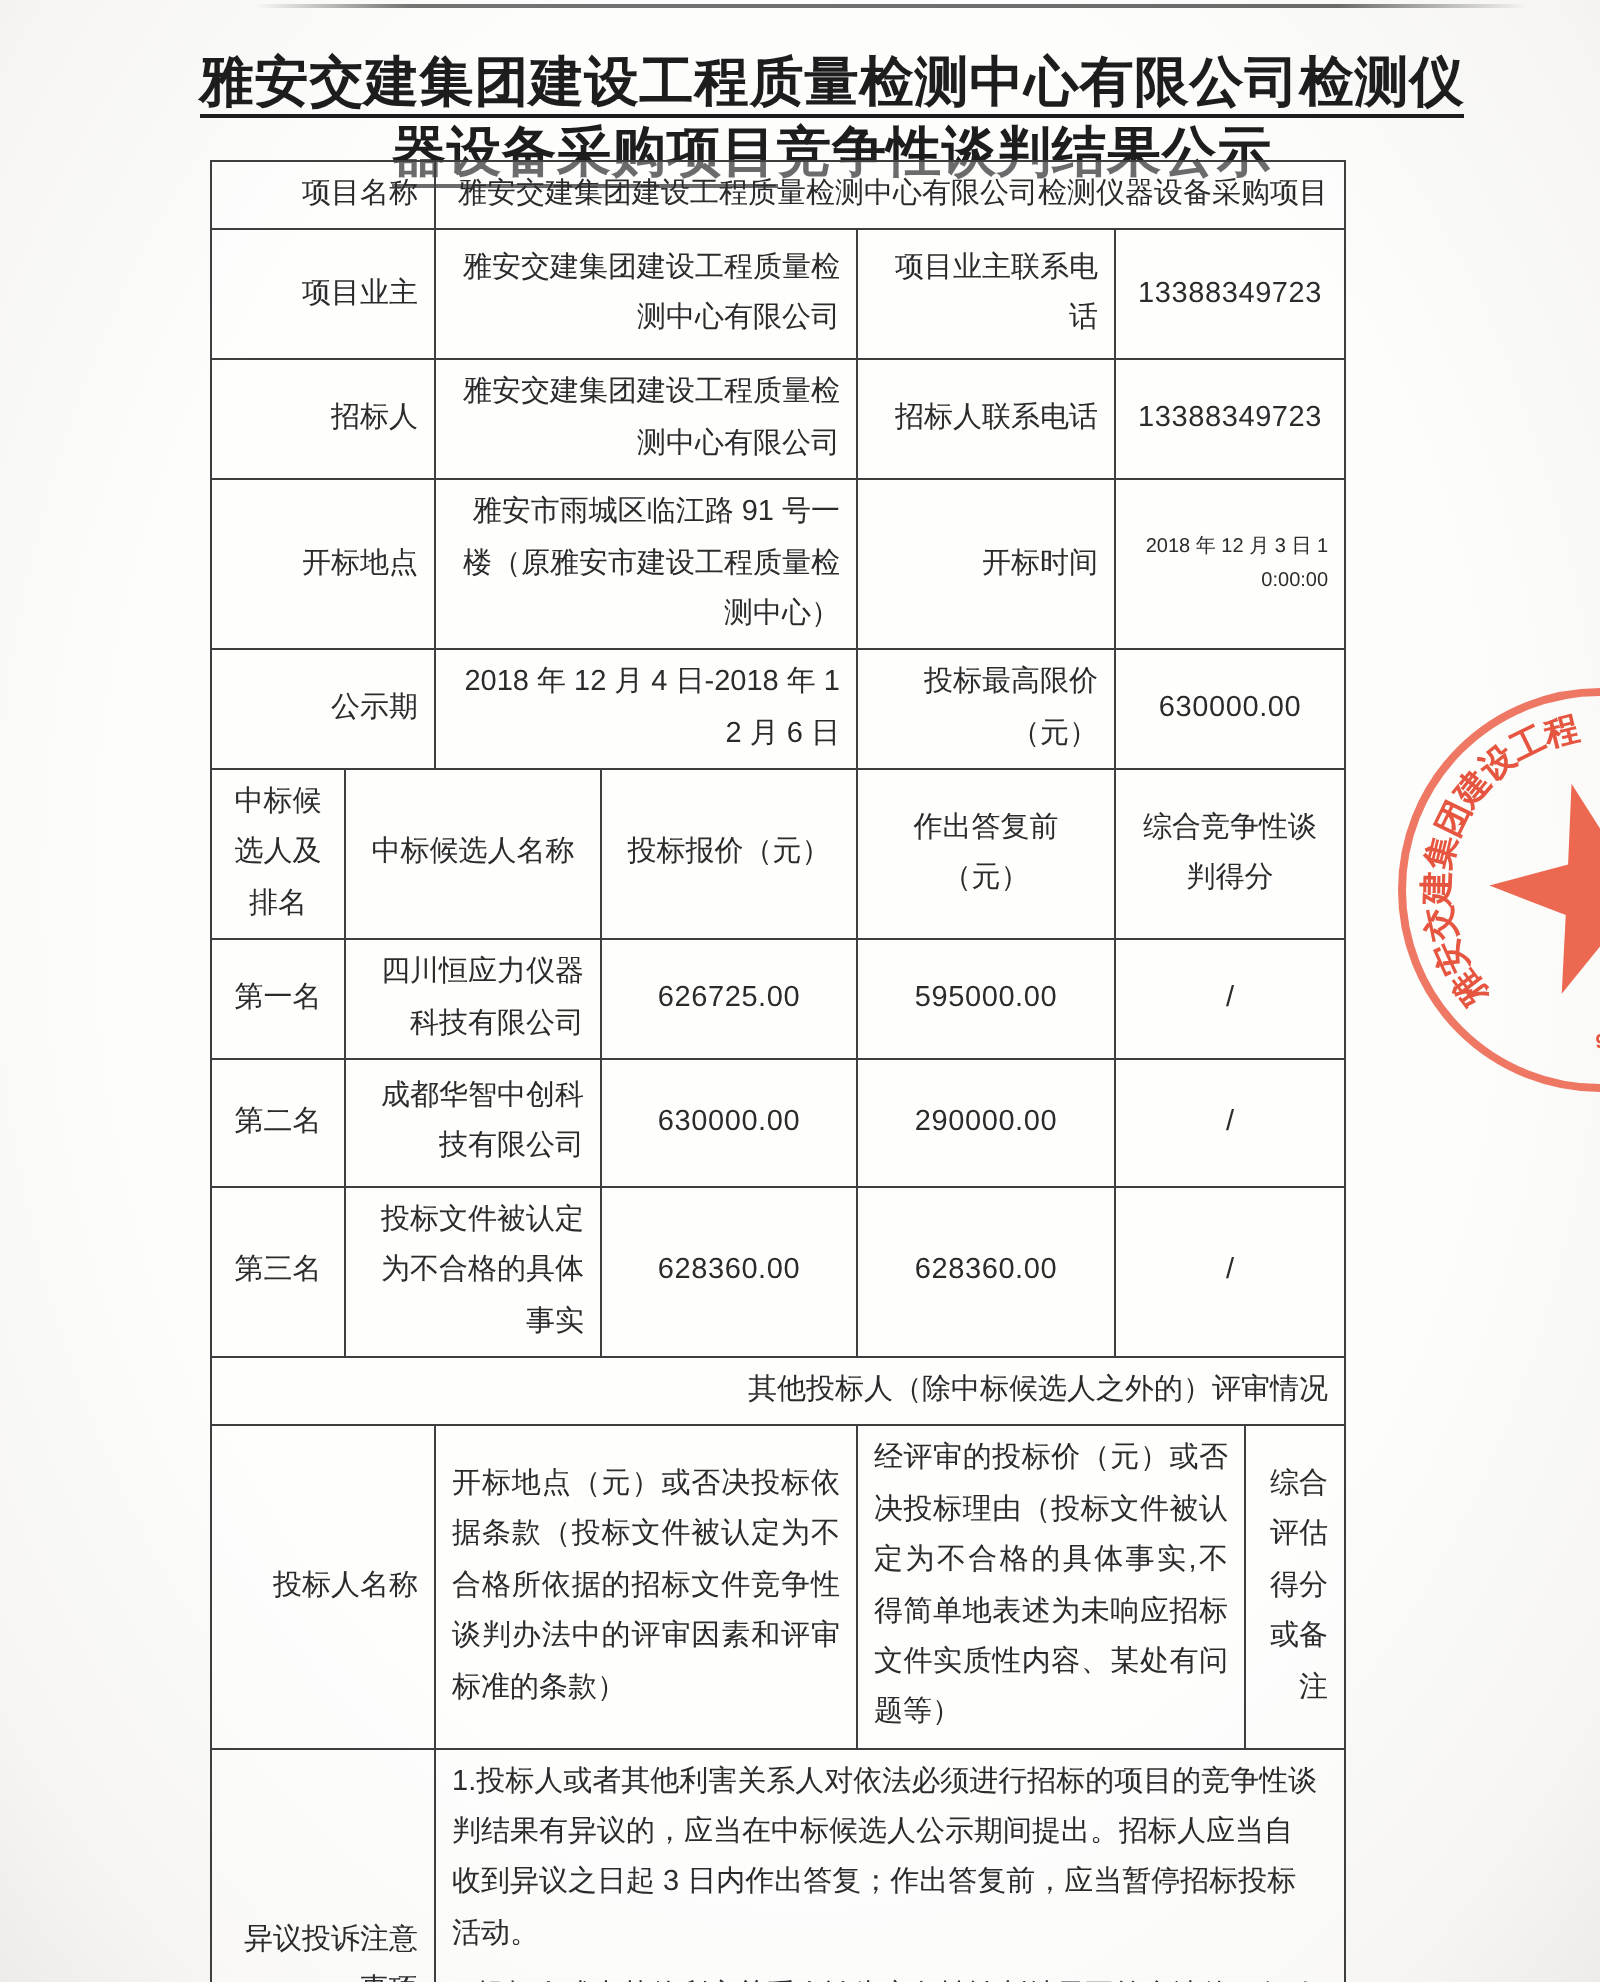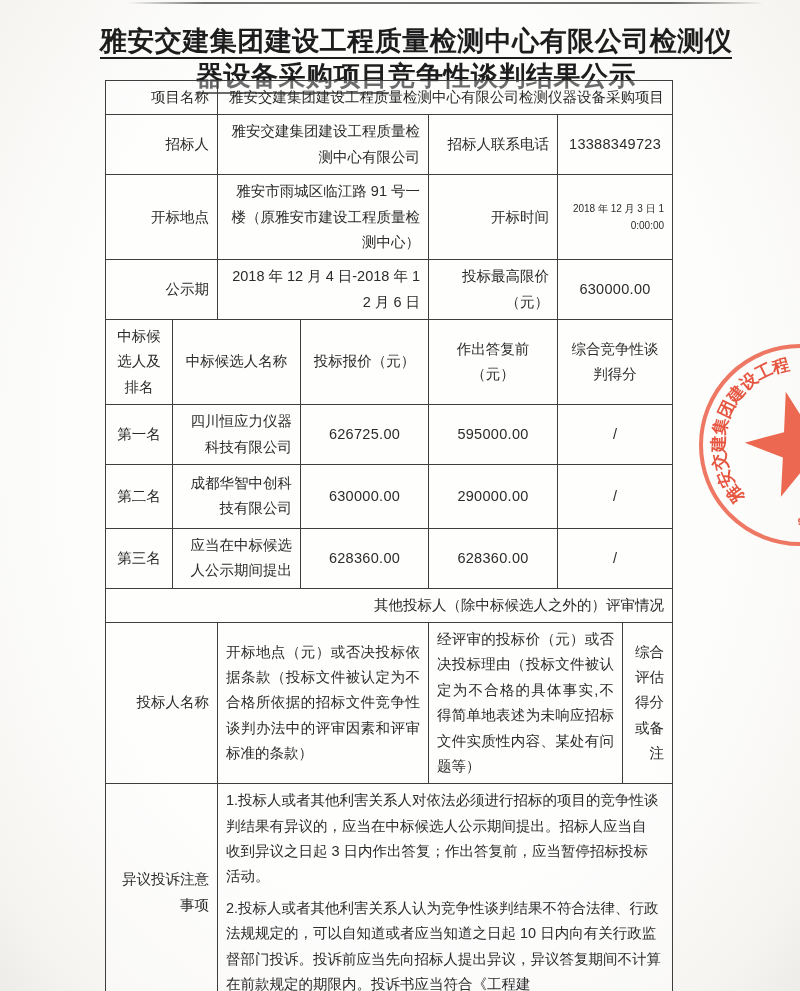--- a/index.html
+++ b/index.html
@@ -92,20 +92,26 @@
         <col style="width:65px">
         <col style="width:50px">
     </colgroup>
 
     <tbody>
         <tr style="height:33px">
       <td colspan="2" class="lbl">项目名称</td>
       <td colspan="5" class="val">雅安交建集团建设工程质量检测中心有限公司检测仪器设备采购项目</td>
     </tr>
 
+    <tr style="height:65px">
+      <td colspan="2" class="lbl">项目业主</td>
+      <td colspan="2" class="val">雅安交建集团建设工程质量检测中心有限公司</td>
+      <td class="lbl">项目业主联系电话</td>
+      <td colspan="2" class="num">13388349723</td>
+    </tr>
 
     <tr style="height:59px">
       <td colspan="2" class="lbl">招标人</td>
       <td colspan="2" class="val">雅安交建集团建设工程质量检测中心有限公司</td>
       <td class="lbl">招标人联系电话</td>
       <td colspan="2" class="num">13388349723</td>
     </tr>
 
     <tr style="height:80px">
       <td colspan="2" class="lbl">开标地点</td>
@@ -140,21 +146,21 @@
     <tr style="height:64px">
       <td class="ctr">第二名</td>
       <td colspan="2" class="val">成都华智中创科技有限公司</td>
       <td class="num">630000.00</td>
       <td class="num">290000.00</td>
       <td colspan="2" class="ctr">/</td>
     </tr>
 
     <tr style="height:59px">
       <td class="ctr">第三名</td>
-      <td colspan="2" class="val">应当在中标候选人公示期间提出</td>
+      <td colspan="2" class="val">投标文件被认定为不合格的具体事实</td>
       <td class="num">628360.00</td>
       <td class="num">628360.00</td>
       <td colspan="2" class="ctr">/</td>
     </tr>
 
     <tr style="height:33px">
       <td colspan="7" class="val">其他投标人（除中标候选人之外的）评审情况</td>
     </tr>
 
     <tr style="height:134px">

